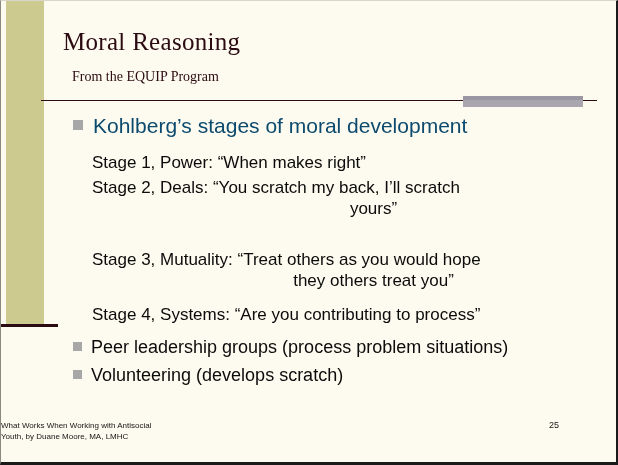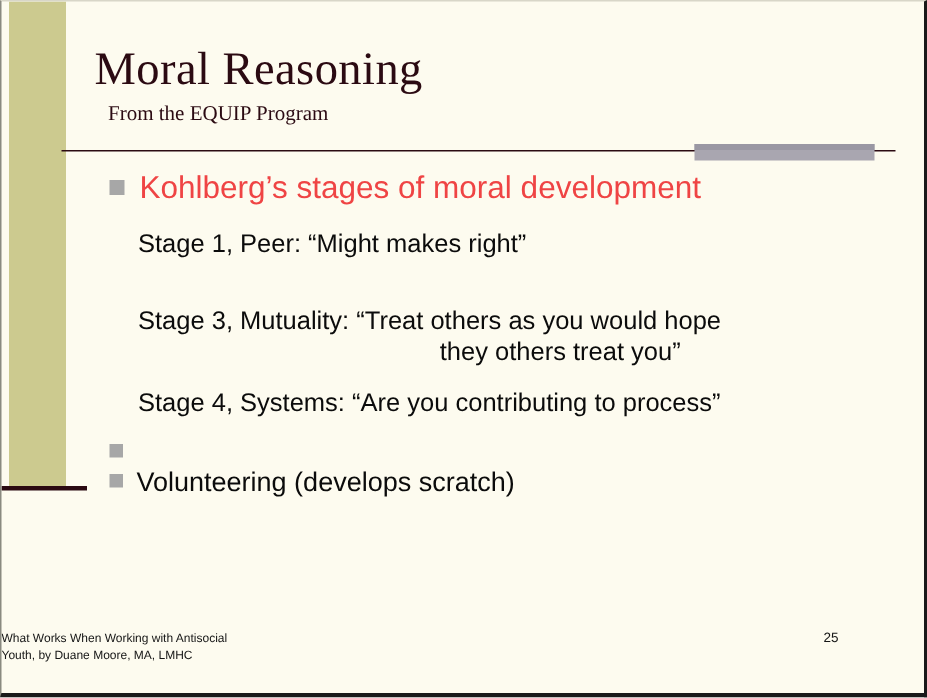--- a/index.html
+++ b/index.html
@@ -45,21 +45,21 @@
     left: 0;
     top: 0;
     width: 618px;
     height: 100px;
   }
   #title-main {
     position: absolute;
     left: 62px;
     top: 27px;
     font-family: "Liberation Serif", serif;
-    font-size: 31px;
+    font-size: 25px;
     color: #2b0a12;
     letter-spacing: 0.3px;
     white-space: nowrap;
   }
   #title-sub {
     position: absolute;
     left: 71px;
     top: 68px;
     font-family: "Liberation Serif", serif;
     font-size: 14px;
@@ -110,21 +110,21 @@
     margin-top: 7px;
   }
   .bullet-lvl1 .bullet-sq {
     width: 10px;
     height: 10px;
     margin-left: 72px;
     margin-right: 10px;
   }
   .bullet-lvl1 .bullet-text {
     font-size: 21px;
-    color: #ef4444;
+    color: #0c4a6e;
     line-height: 26px;
     white-space: nowrap;
   }
   .bullet-small .bullet-sq {
     width: 9px;
     height: 9px;
     margin-left: 72px;
     margin-right: 9px;
     margin-top: 6px;
   }
@@ -195,35 +195,40 @@
   </div>
 
   <div id="body">
 
     <div class="bullet-row bullet-lvl1" id="row-kohlberg">
       <span class="bullet-sq"></span>
       <span class="bullet-text">Kohlberg’s stages of moral development</span>
     </div>
 
     <div class="stage stage-wrap2" id="stage1">
-      <span>Stage 1, Peer: “Might makes right”</span>
-    </div>
-
+      <span>Stage 1, Power: “When makes right”</span>
+    </div>
+
+    <div class="stage stage-wrap2" id="stage2">
+      <span>Stage 2, Deals: “You scratch my back, I’ll scratch</span>
+      <span class="stage-cont">yours”</span>
+    </div>
 
     <div class="stage stage-wrap2" id="stage3">
       <span>Stage 3, Mutuality: “Treat others as you would hope</span>
       <span class="stage-cont">they others treat you”</span>
     </div>
 
     <div class="stage stage-wrap2" id="stage4">
       <span>Stage 4, Systems: “Are you contributing to process”</span>
     </div>
 
     <div class="bullet-row bullet-small" id="row-peer">
       <span class="bullet-sq"></span>
+      <span class="bullet-text">Peer leadership groups (process problem situations)</span>
     </div>
 
     <div class="bullet-row bullet-small" id="row-volunteer">
       <span class="bullet-sq"></span>
       <span class="bullet-text">Volunteering (develops scratch)</span>
     </div>
 
   </div>
 
   <div id="footer-text">

